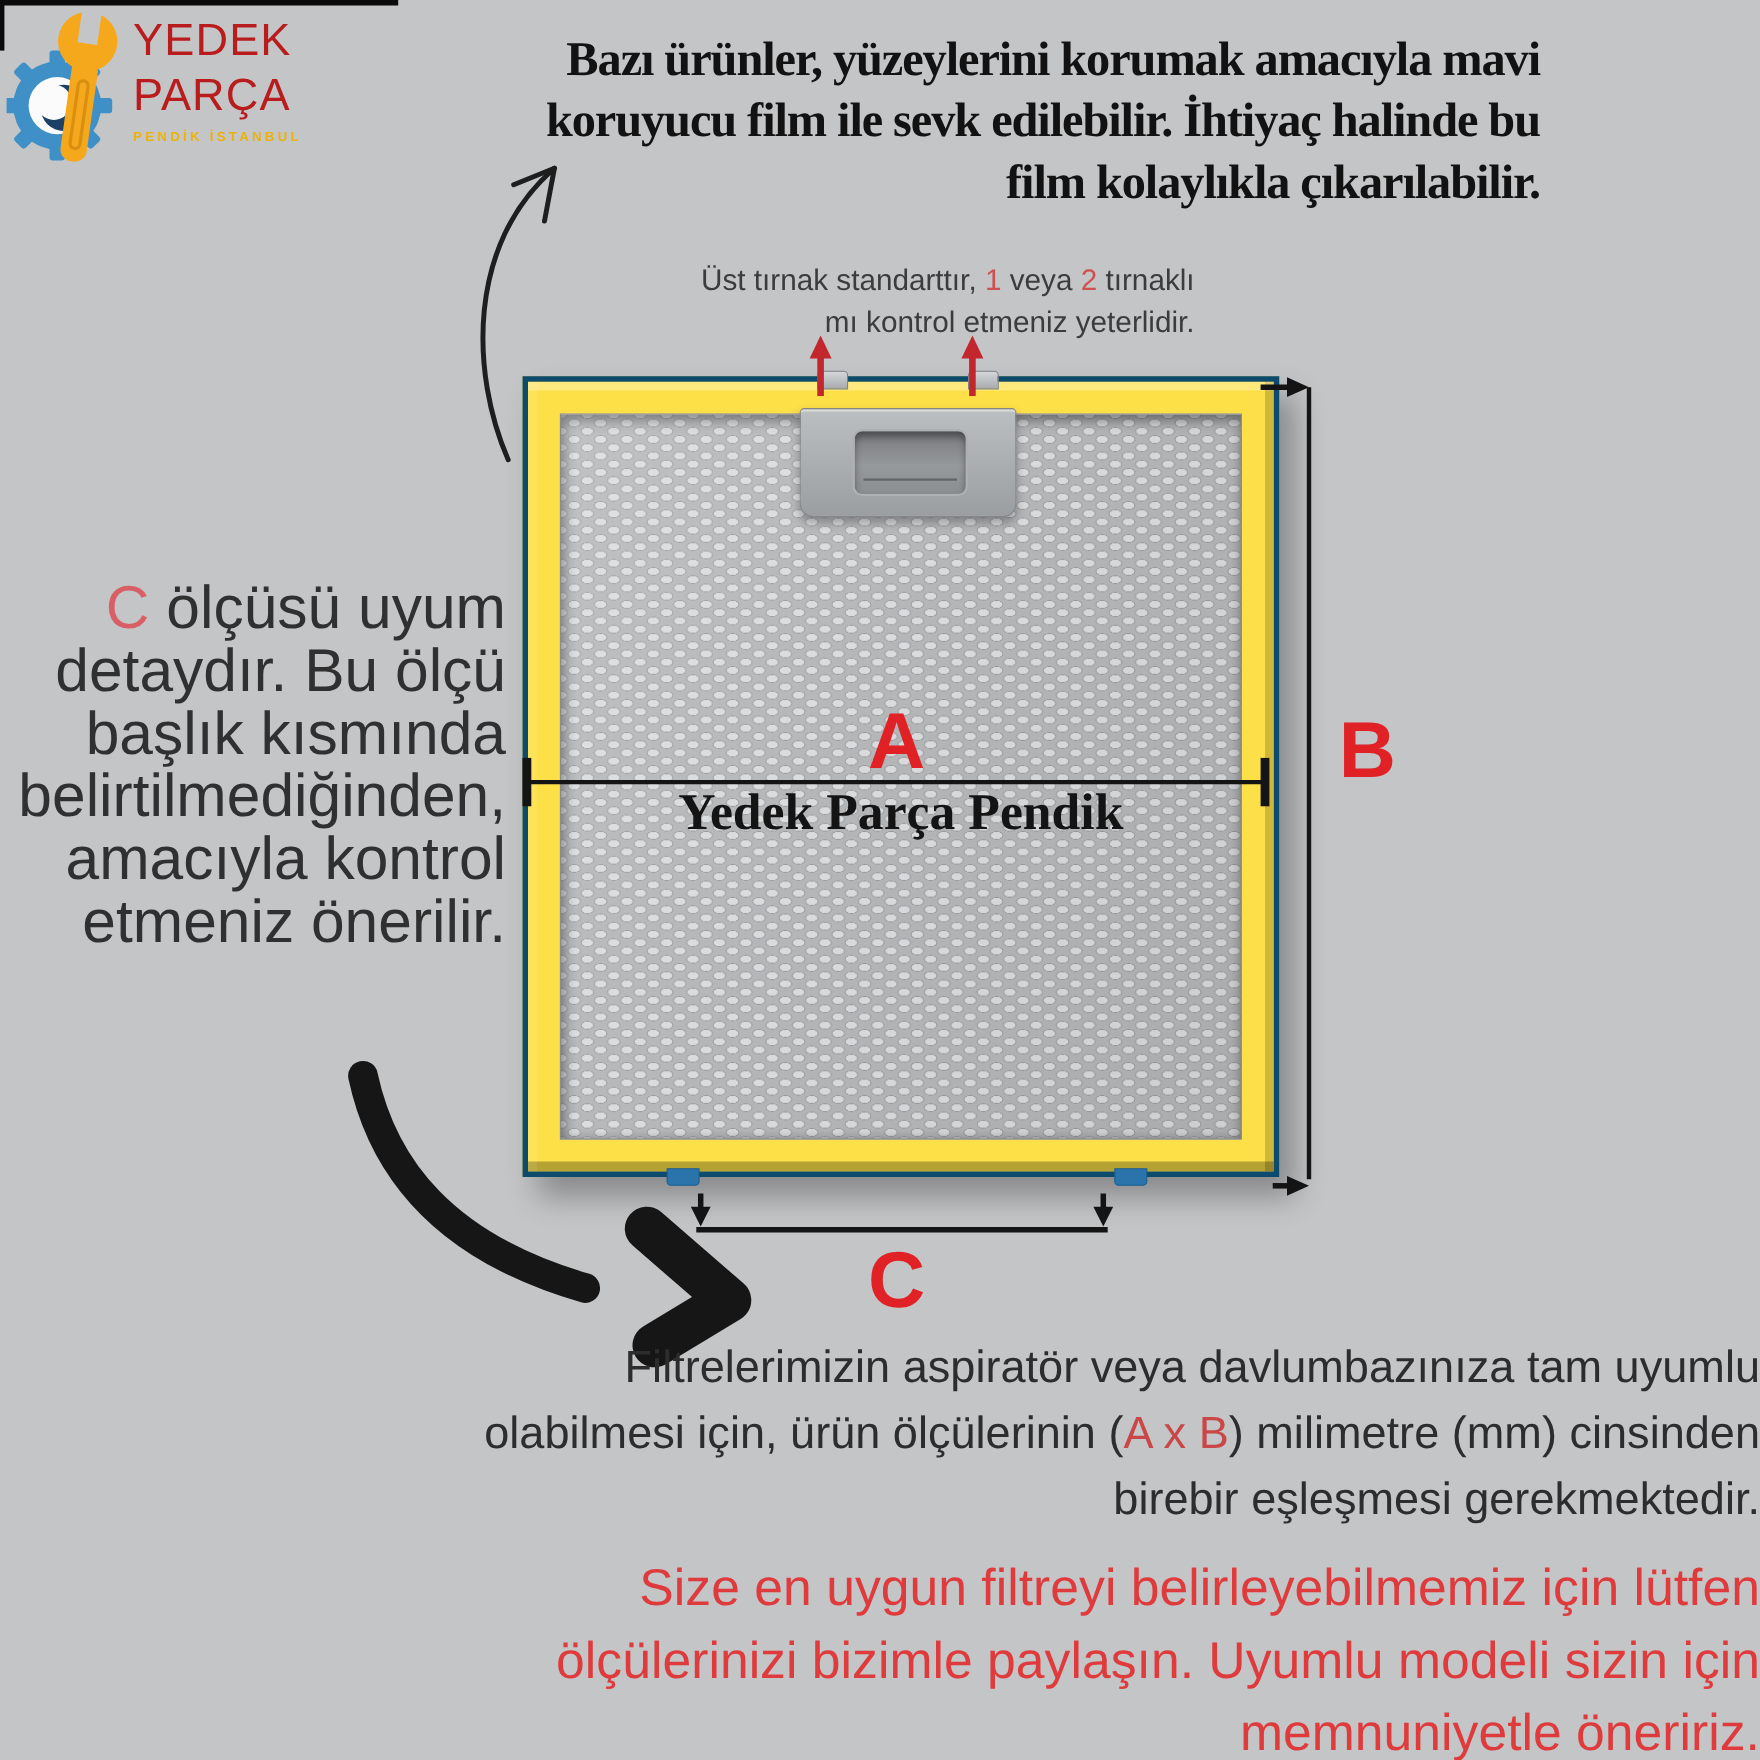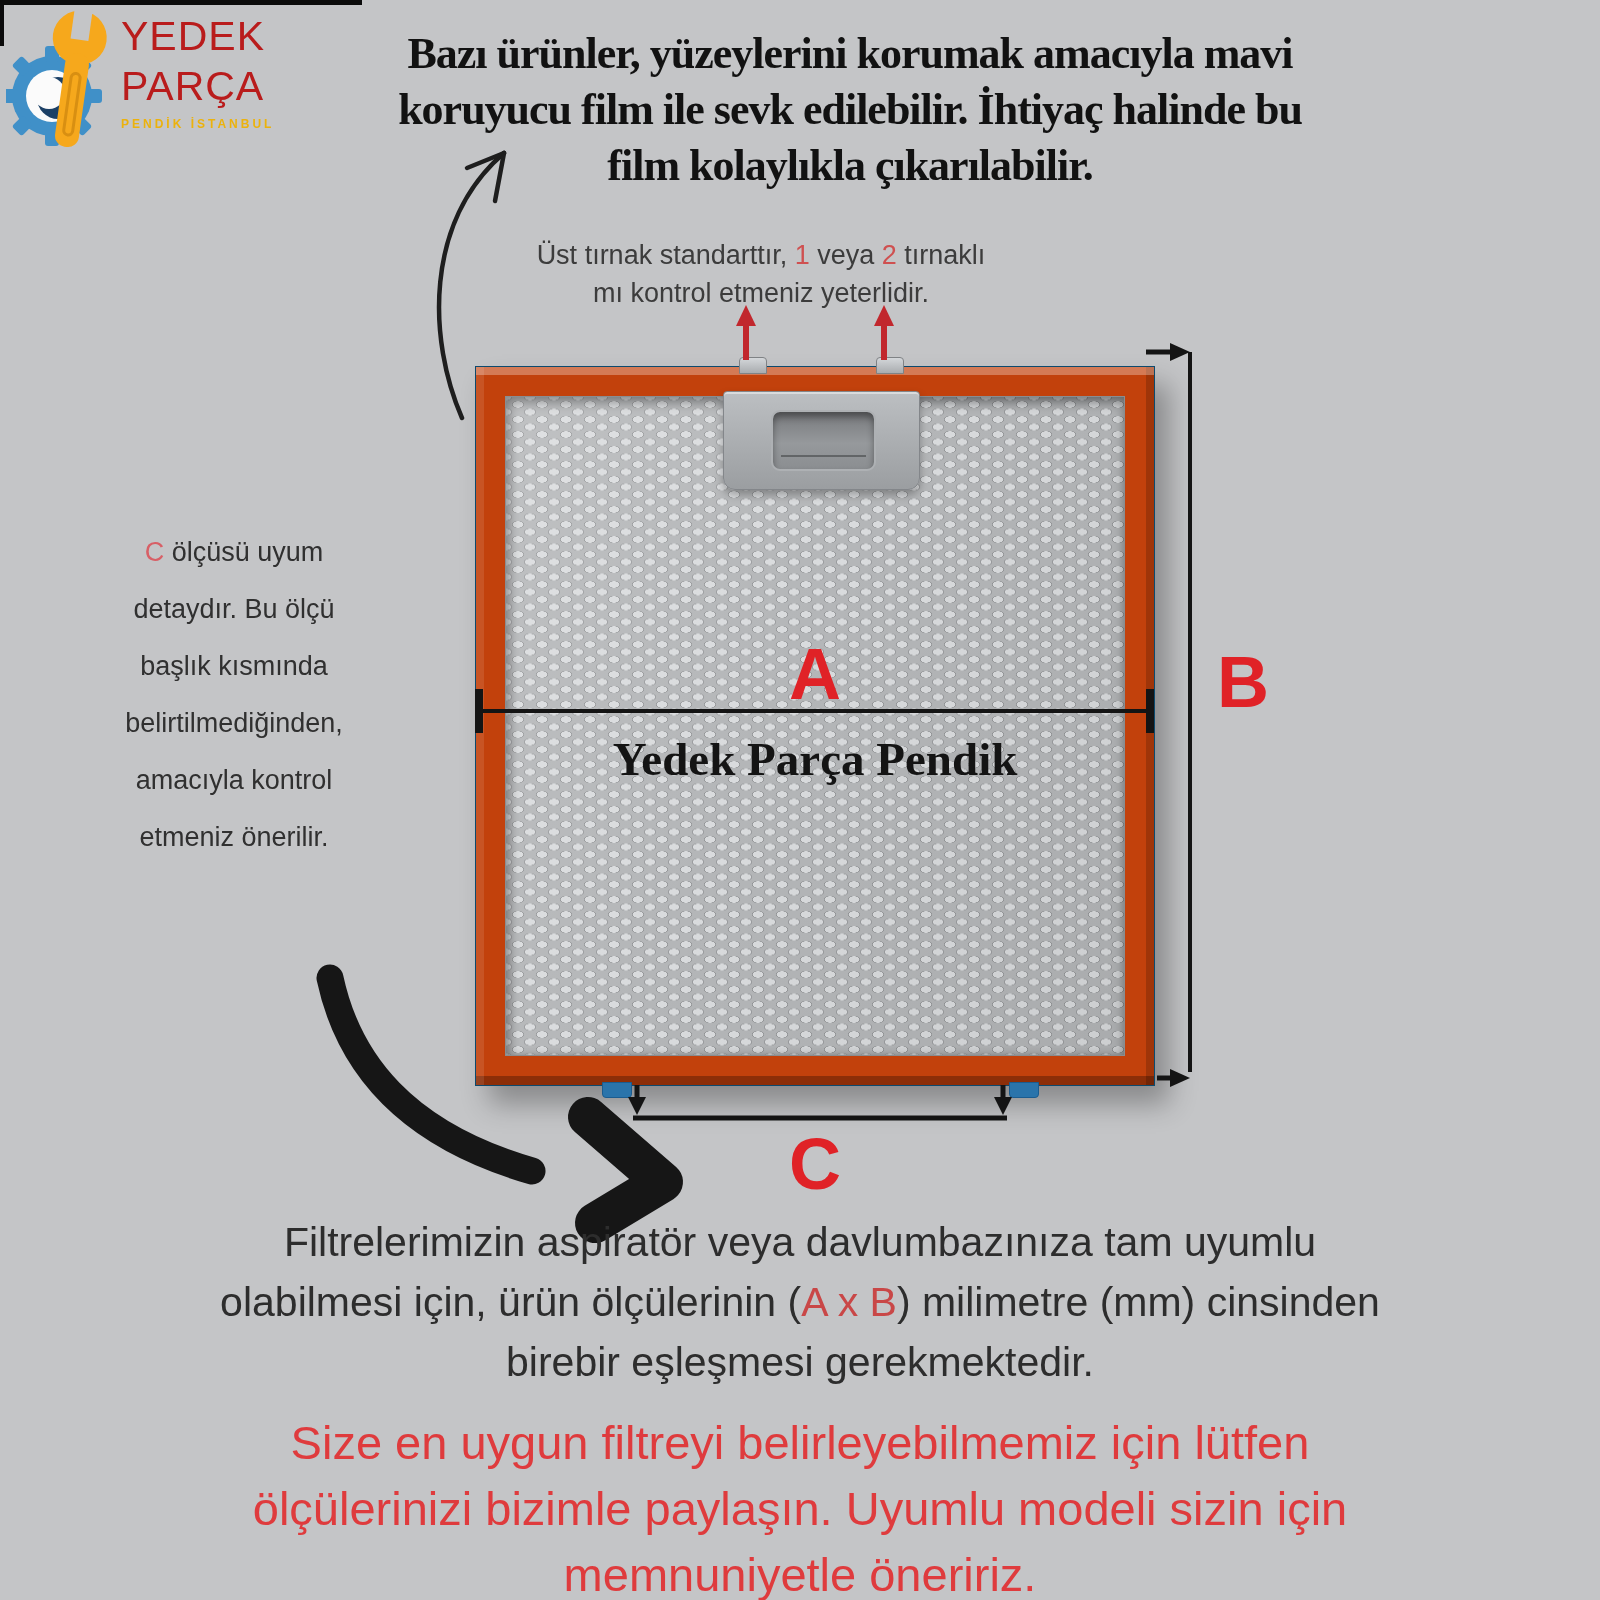--- a/index.html
+++ b/index.html
@@ -3,21 +3,21 @@
 <meta charset="utf-8">
 <style>
   html,body{margin:0;padding:0;}
   body{
     width:1600px;height:1600px;position:relative;overflow:hidden;
     background:#c4c5c7;
     font-family:"Liberation Sans", sans-serif;
   }
   .abs{position:absolute;}
   .center{text-align:center;}
-  .nowrap{white-space:nowrap;}
+  .nowrap{white-space:nowrap;text-align:right;}
 
   
   .edge-top{left:0;top:0;width:362px;height:5px;background:#0b0b0b;}
   .edge-left{left:0;top:0;width:4px;height:46px;background:#0b0b0b;}
 
   
   .logo-icon{left:6px;top:6px;width:112px;height:150px;}
   .logo-text{left:121px;top:16px;line-height:1;}
   .logo-line{font-weight:400;font-size:41px;letter-spacing:1px;color:#b91c1c;}
   .logo-line + .logo-line{margin-top:9px;}
@@ -28,26 +28,26 @@
     font-family:"Liberation Serif", serif;font-weight:700;
     font-size:44px;line-height:56px;letter-spacing:-1px;}
 
   
   .tab-note{left:436px;top:236px;width:650px;color:#3c3c3c;
     font-size:27px;line-height:38px;}
   .tab-note .num{color:#cf5050;}
 
   
   .left-note{left:8px;top:524px;width:452px;color:#303030;
-    font-size:27px;line-height:57px;}
+    font-size:55px;line-height:57px;}
   .left-note .accent{color:#d85f66;}
 
   
-  .frame{left:475px;top:366px;width:678px;height:718px;background:#c2410c;
-    border:1px solid #0c4a6e;
+  .frame{left:475px;top:342px;width:678px;height:718px;background:#fde047;
+    border:5px solid #0c4a6e;
     box-shadow: inset 0 8px 0 rgba(255,255,255,.30),
                 inset 8px 0 0 rgba(255,255,255,.10),
                 inset -8px 0 0 rgba(0,0,0,.18),
                 inset 0 -9px 0 rgba(0,0,0,.28),
                 14px 18px 26px rgba(0,0,0,.30);}
   .mesh{position:absolute;left:29px;top:29px;right:29px;bottom:29px;
     background-color:#b4b6b8;
     background-image:
       radial-gradient(ellipse 9px 5.5px at 50% 50%, #d9dbdd 0 55%, rgba(140,142,144,.9) 63%, transparent 72%),
       radial-gradient(ellipse 9px 5.5px at 50% 50%, #d9dbdd 0 55%, rgba(140,142,144,.9) 63%, transparent 72%);

